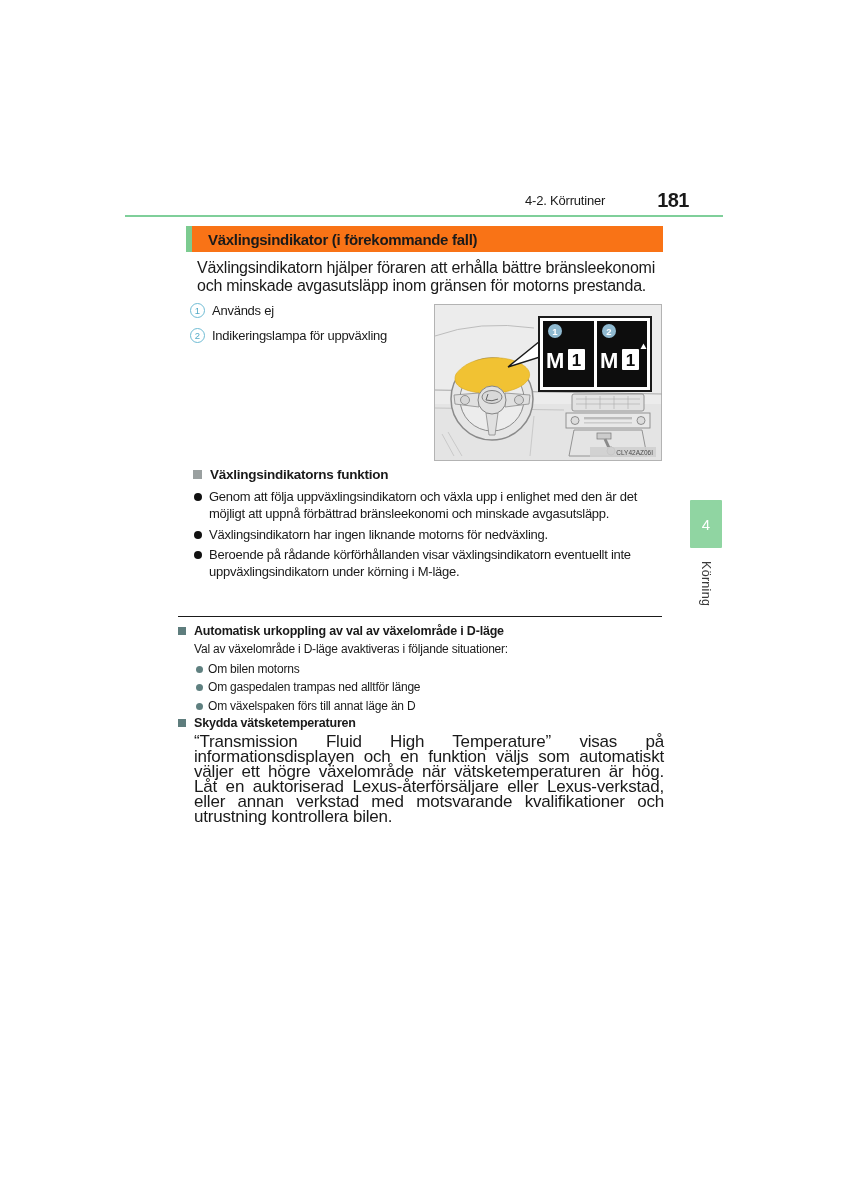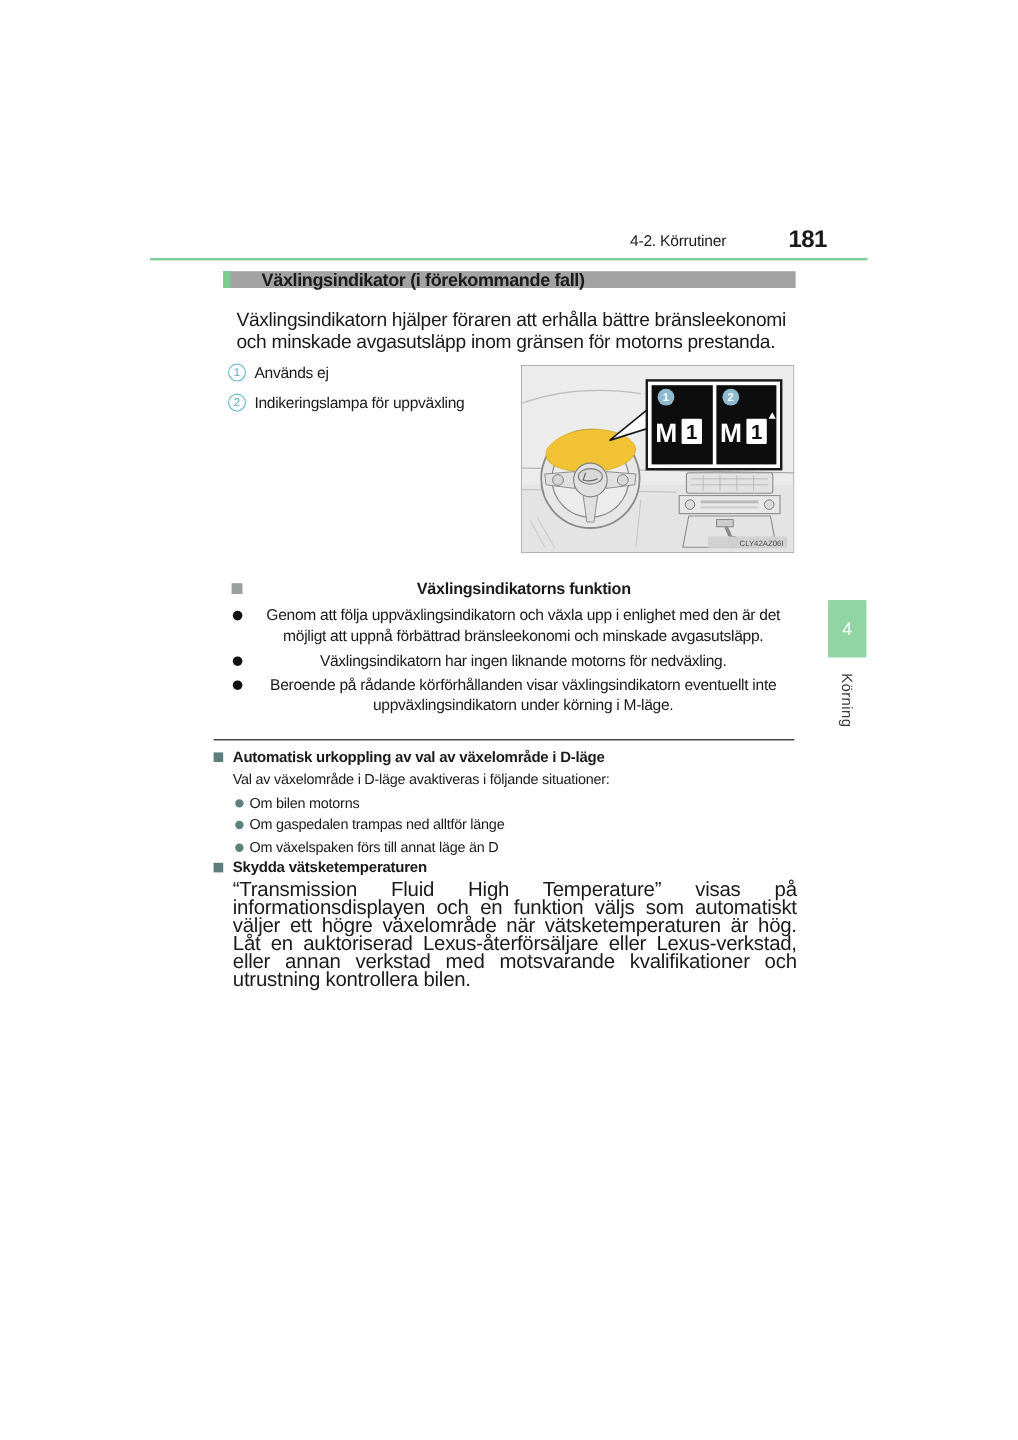--- a/index.html
+++ b/index.html
@@ -6,38 +6,38 @@
   html,body { width:848px; height:1200px; background:#ffffff; font-family:"Liberation Sans", sans-serif; color:#1a1a1a; }
   .page { position:relative; width:848px; height:1200px; overflow:hidden; }
 
   
   .hdr { position:absolute; left:125px; top:189px; width:598px; display:flex; justify-content:flex-end; align-items:center; }
   .hdr-section { font-size:13px; letter-spacing:-0.2px; }
   .hdr-page { font-size:20px; font-weight:bold; margin-left:52px; margin-right:34px; letter-spacing:-0.5px; }
   .rule-green { position:absolute; left:125px; top:215px; width:598px; height:2px; background:#7fcf9a; }
 
   
-  .title-bar { position:absolute; left:186px; top:226px; width:477px; height:14px; background:#a3a3a3; border-left:6px solid #7ccb90; display:flex; align-items:center; padding-left:26px; }
+  .title-bar { position:absolute; left:186px; top:226px; width:477px; height:26px; background:#f97316; border-left:6px solid #7ccb90; display:flex; align-items:center; padding-left:16px; }
   .title-bar span { font-size:15px; font-weight:bold; letter-spacing:-0.3px; }
 
   
   .intro { position:absolute; left:197px; top:259px; width:468px; font-size:16px; line-height:17.5px; letter-spacing:-0.25px; }
 
   
   .legend-item { position:absolute; left:190px; display:flex; align-items:center; }
   .legend-item.i1 { top:303px; }
   .legend-item.i2 { top:328px; }
   .circ-num { width:15px; height:15px; border:1.4px solid #6fbcd4; border-radius:50%; color:#56abc7; font-size:9.5px; display:flex; align-items:center; justify-content:center; flex:0 0 15px; }
   .legend-item .txt { margin-left:7px; font-size:13px; letter-spacing:-0.25px;text-align:right; }
 
   
   .figure { position:absolute; left:434px; top:304px; width:228px; height:157px; }
 
   
-  .sec1 { position:absolute; left:193px; top:483px; width:470px;text-align:center; }
+  .sec1 { position:absolute; left:193px; top:467px; width:470px; }
   .sq-head { font-size:13.5px; font-weight:bold; letter-spacing:-0.25px; position:relative; padding-left:17px; margin-bottom:6px; }
   .sq-head::before { content:""; position:absolute; left:0; top:3px; width:9px; height:9px; background:#9aa0a0; }
   .blist { list-style:none; }
   .blist li { position:relative; padding-left:16px; font-size:13px; line-height:17px; letter-spacing:-0.25px; margin-bottom:3.5px; }
   .blist li::before { content:""; position:absolute; left:1px; top:5px; width:8px; height:8px; border-radius:50%; background:#111; }
 
   .divider { position:absolute; left:178px; top:616px; width:484px; height:1.3px; background:#1a1a1a; }
 
   .sec2 { position:absolute; left:178px; top:624px; width:486px; }
   .sec3 { position:absolute; left:178px; top:716px; width:486px; }

